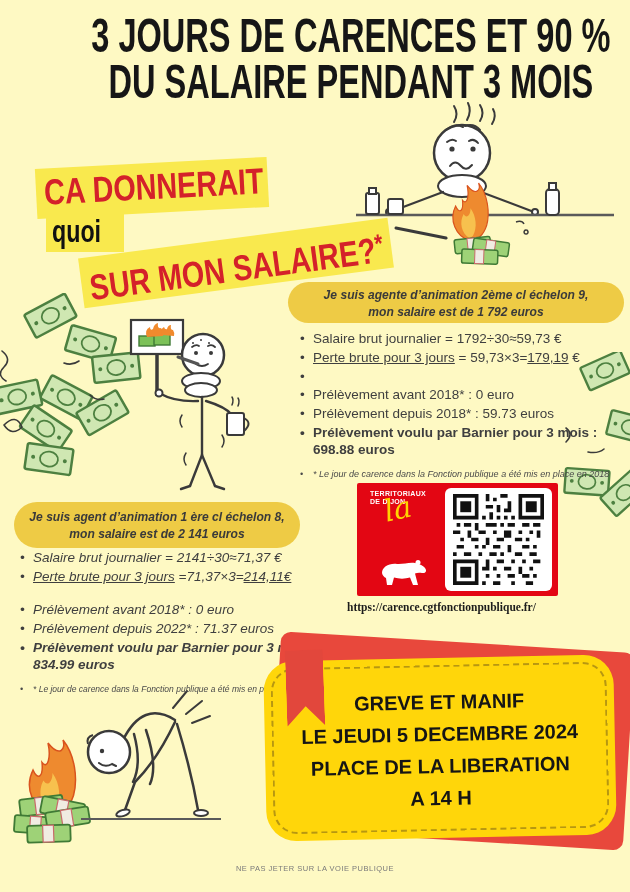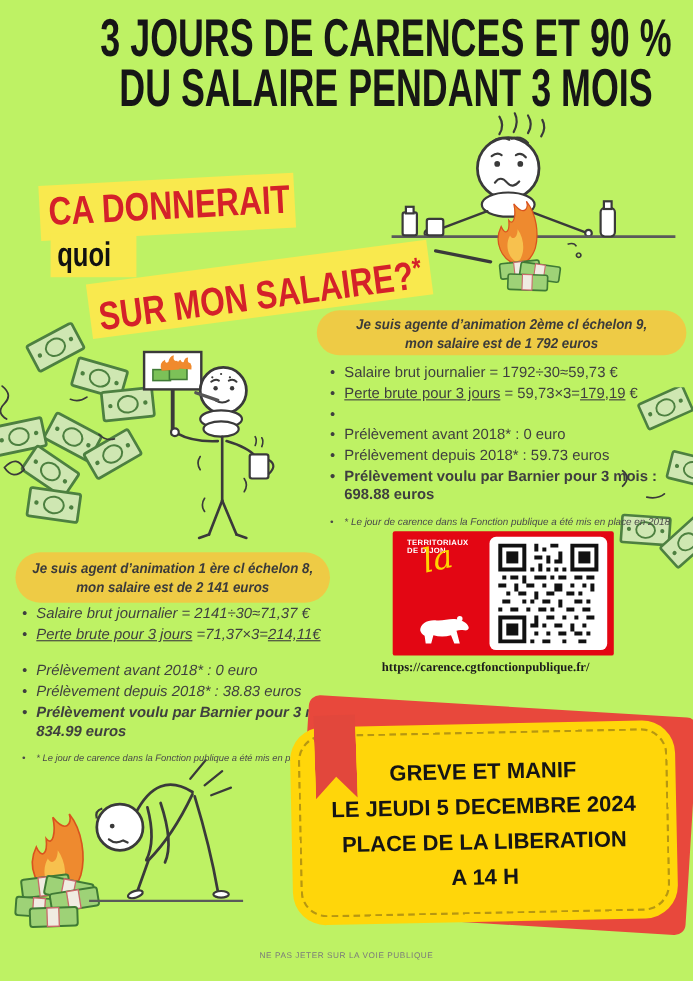--- a/index.html
+++ b/index.html
@@ -1,17 +1,17 @@
 <!DOCTYPE html>
 <html><head>
 <meta charset="utf-8">
 <style>
   html,body { margin:0; padding:0; background:#e9e9e9; }
   .poster {
-    position:relative; width:630px; height:892px; background:#bef264;
+    position:relative; width:630px; height:892px; background:#fef9c3;
     margin:0 auto; overflow:hidden;
     font-family:"Liberation Sans", sans-serif; color:#3f3f3f;
   }
   svg.ill { position:absolute; }
 
   
   .title { position:absolute; top:12px; left:0; right:0; text-align:center; z-index:2; }
   .t-inner {
     display:inline-block; transform:scale(0.74,1.1); transform-origin:center top;
     font-size:44px; line-height:42px; font-weight:bold; color:#161616; white-space:nowrap;
@@ -261,21 +261,21 @@
   <div class="pill pill2">
     <span class="pl">Je suis agent d’animation 1 ère cl échelon 8,</span>
     <span class="pl">mon salaire est de 2 141 euros</span>
   </div>
 
   <div class="calc list2">
     <ul class="calc" style="position:static">
       <li>Salaire brut journalier = 2141÷30≈71,37 €</li>
       <li><span class="ul">Perte brute pour 3 jours</span><span> =71,37×3=</span><span class="ul">214,11€</span></li>
       <li class="gap">Prélèvement avant 2018* : 0 euro</li>
-      <li>Prélèvement depuis 2018* : 38.83 euros</li>
+      <li>Prélèvement depuis 2022* : 71.37 euros</li>
       <li class="bold">Prélèvement voulu par Barnier pour 3 mois : 834.99 euros</li>
     </ul>
     <div class="fn fn2">* Le jour de carence dans la Fonction publique a été mis en place en 2018</div>
   </div>
 
   <div class="cgt-card">
     <div class="cgt-org">
       <div>TERRITORIAUX</div>
       <div>DE DIJON</div>
     </div>

